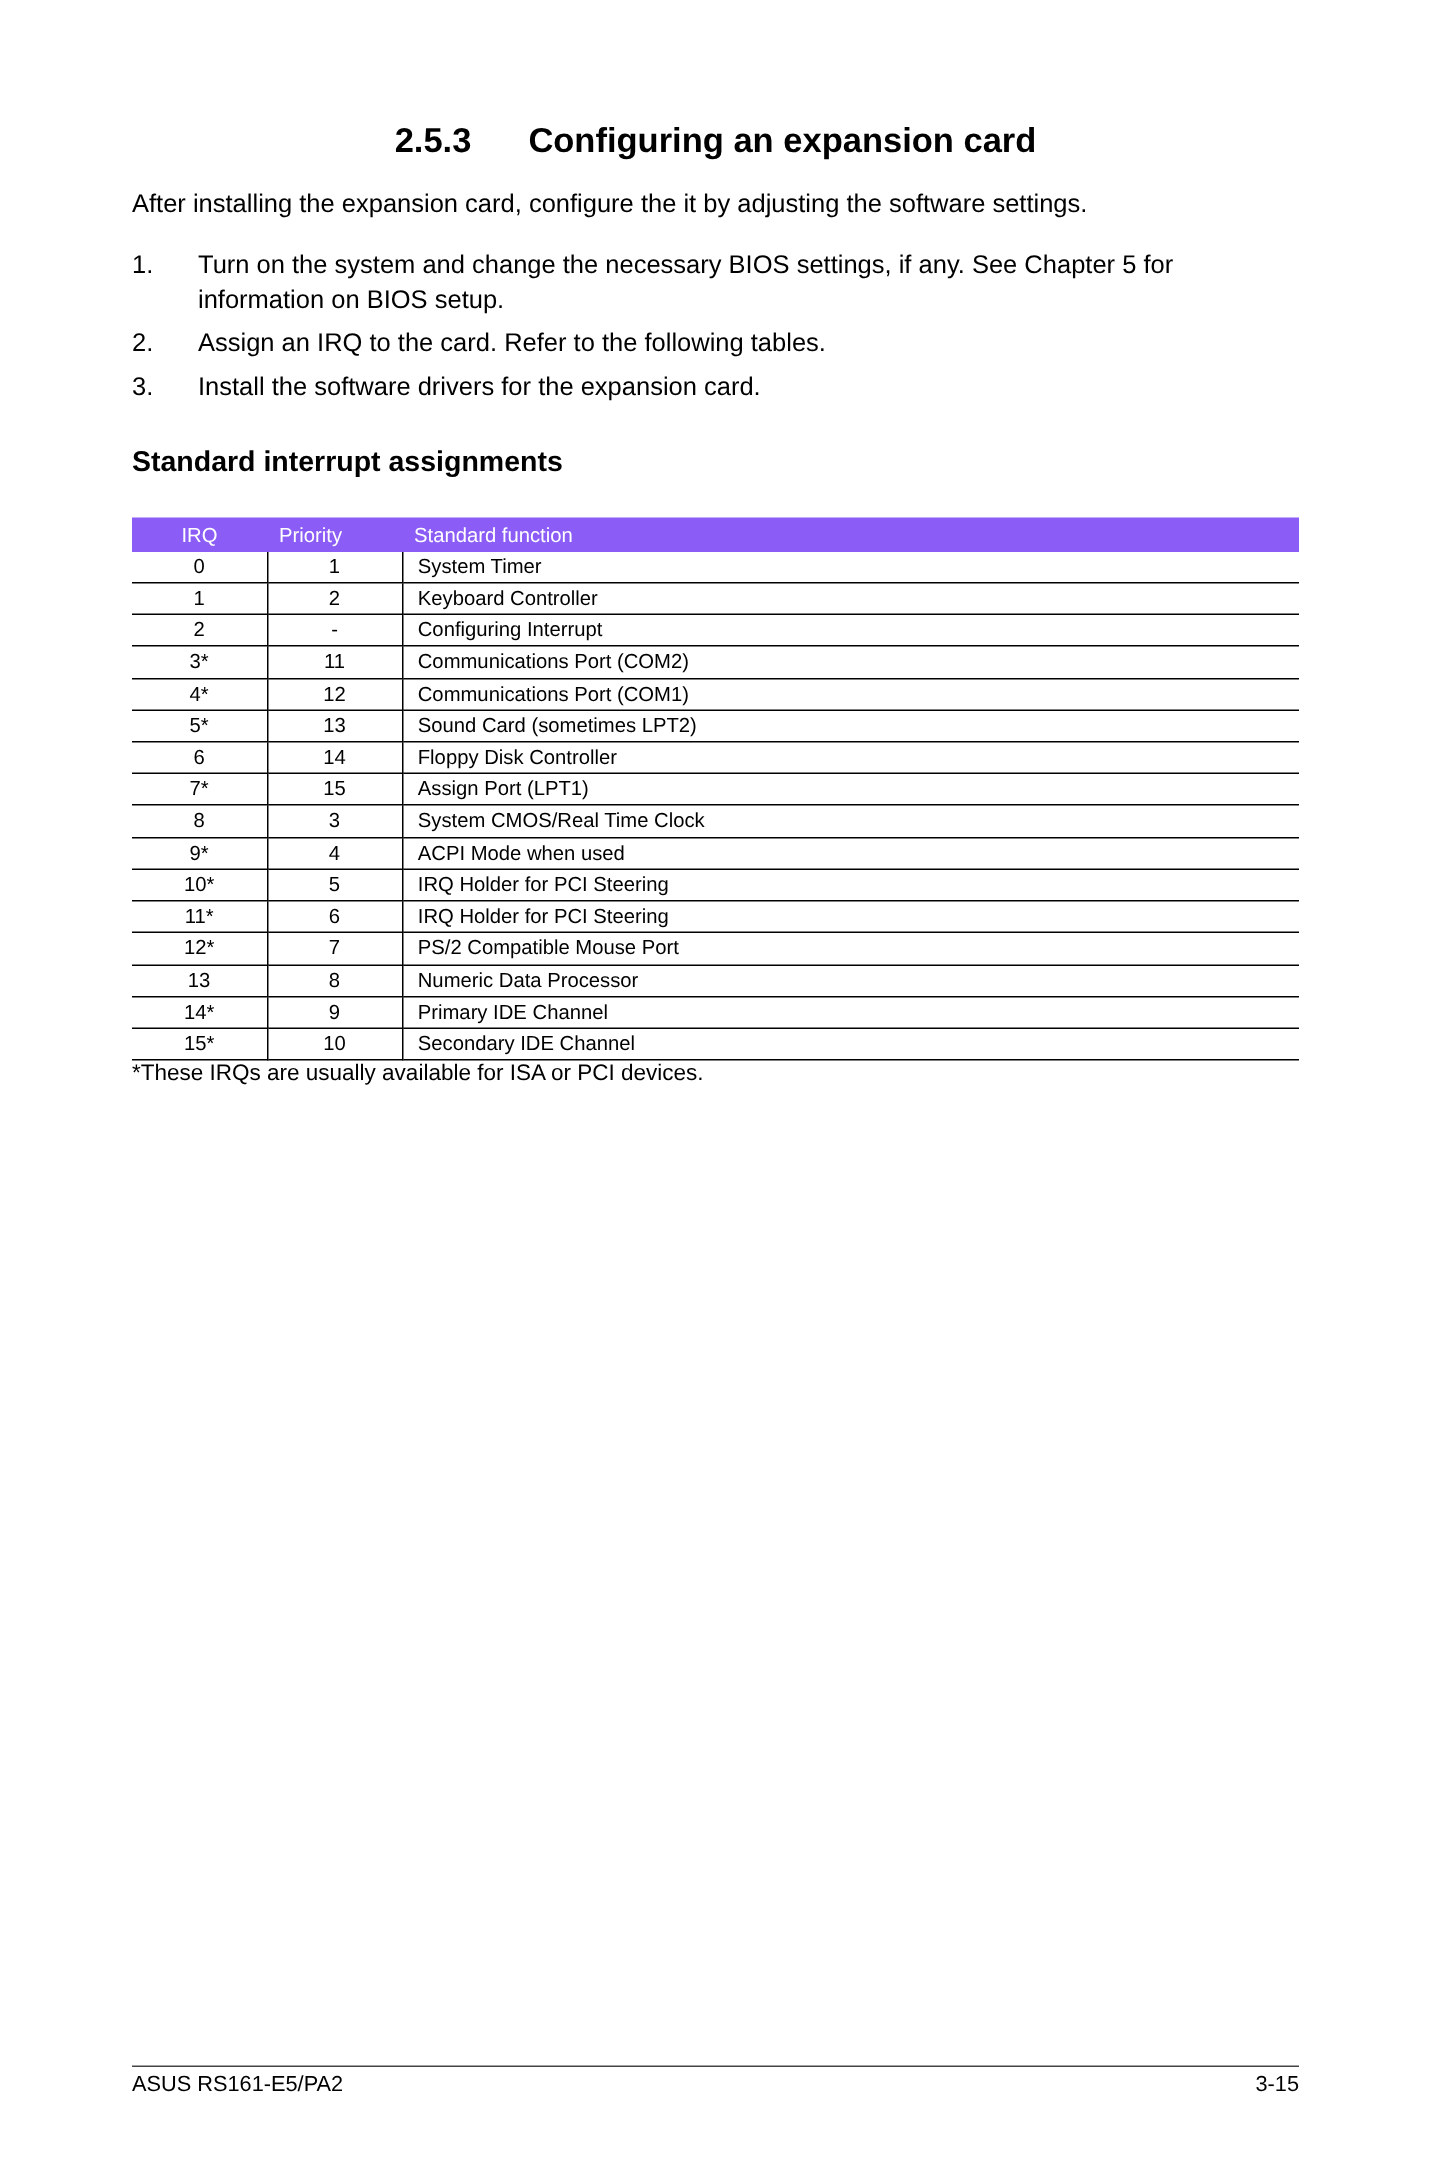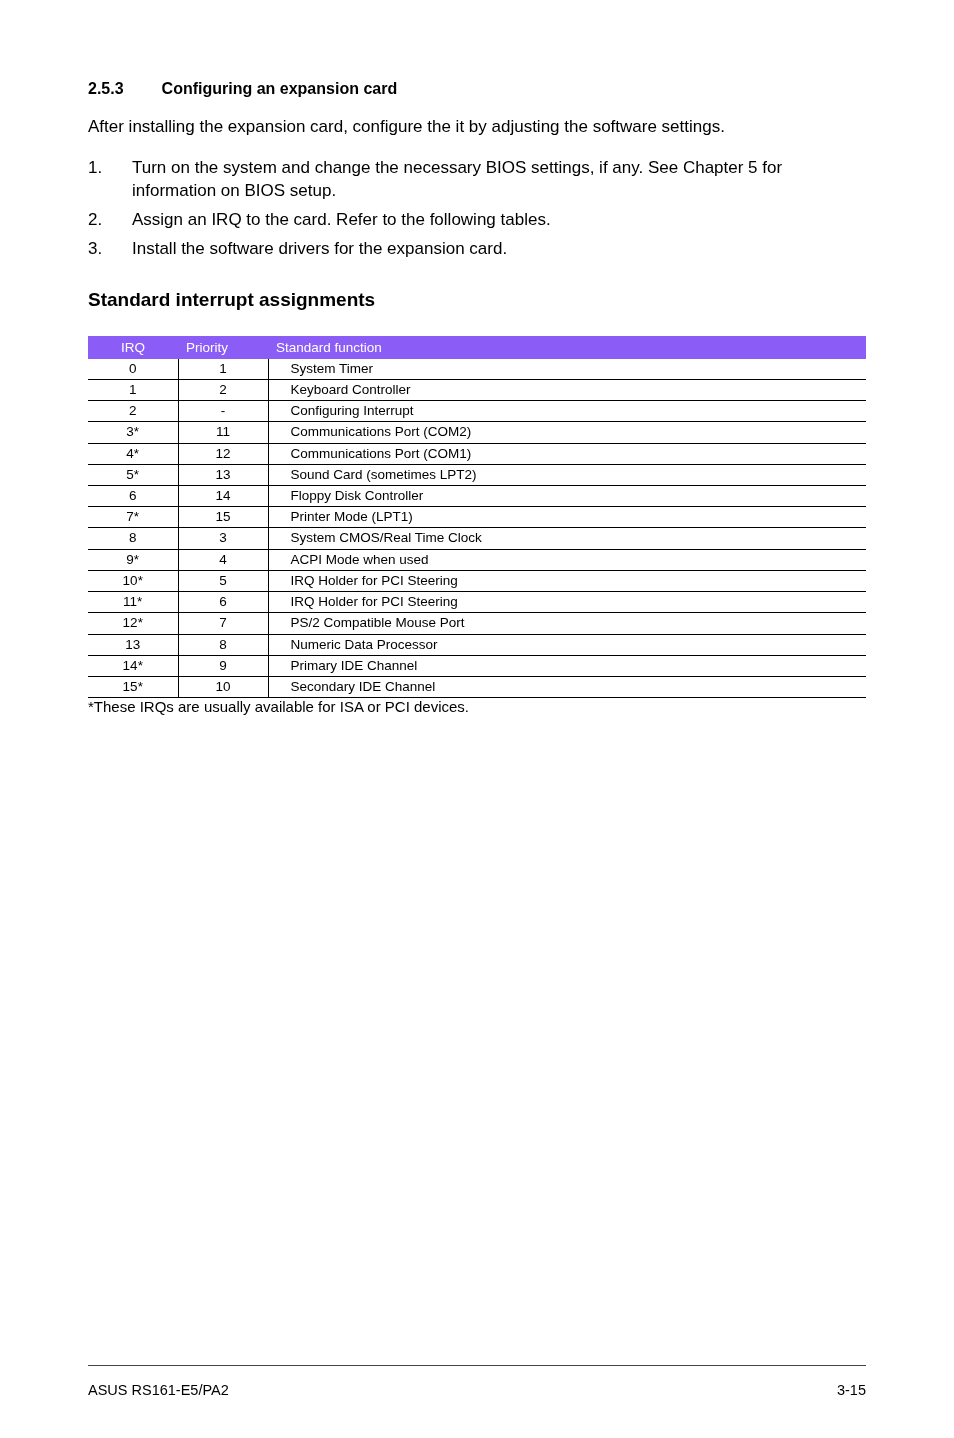--- a/index.html
+++ b/index.html
@@ -11,25 +11,26 @@
     font-family: Arial, Helvetica, sans-serif;
     background: #ffffff;
     width: 954px;
     height: 1438px;
     padding: 80px 88px 40px 88px;
     display: flex;
     flex-direction: column;
     color: #000;
   }
   .section-heading {
-    font-size: 16px;
+    font-size: 23px;
     font-weight: bold;
     margin-bottom: 18px;
     display: flex;
     gap: 38px;
+    justify-content: center;
   }
   .intro-text {
     font-size: 17px;
     line-height: 1.35;
     margin-bottom: 18px;
   }
   .ordered-list {
     list-style: none;
     margin-bottom: 18px;
   }
@@ -82,36 +83,36 @@
   }
   .irq-table td:nth-child(1) {
     text-align: center;
     border-right: 1px solid #000;
   }
   .irq-table td:nth-child(2) {
     text-align: center;
     border-right: 1px solid #000;
   }
   .irq-table td:nth-child(3) {
-    padding-left: 22px;
+    padding-left: 10px;
     margin-left: 22px;
   }
   .irq-table tbody tr:first-child td {
     border-top: none;
   }
   .footnote {
     font-size: 15px;
   }
   .footer {
     margin-top: auto;
     display: flex;
     justify-content: space-between;
     font-size: 14.5px;
     border-top: 1px solid #444;
-    padding-top: 16px;
+    padding-top: 4px;
   }
 </style>
 </head>
 <body>
 
 <h2 class="section-heading">
   <span>2.5.3</span>
   <span>Configuring an expansion card</span>
 </h2>
 
@@ -174,21 +175,21 @@
         <td>Sound Card (sometimes LPT2)</td>
       </tr>
     <tr>
         <td>6</td>
         <td>14</td>
         <td>Floppy Disk Controller</td>
       </tr>
     <tr>
         <td>7*</td>
         <td>15</td>
-        <td>Printer Mode (LPT1)</td>
+        <td>Assign Port (LPT1)</td>
       </tr>
     <tr>
         <td>8</td>
         <td>3</td>
         <td>System CMOS/Real Time Clock</td>
       </tr>
     <tr>
         <td>9*</td>
         <td>4</td>
         <td>ACPI Mode when used</td>

